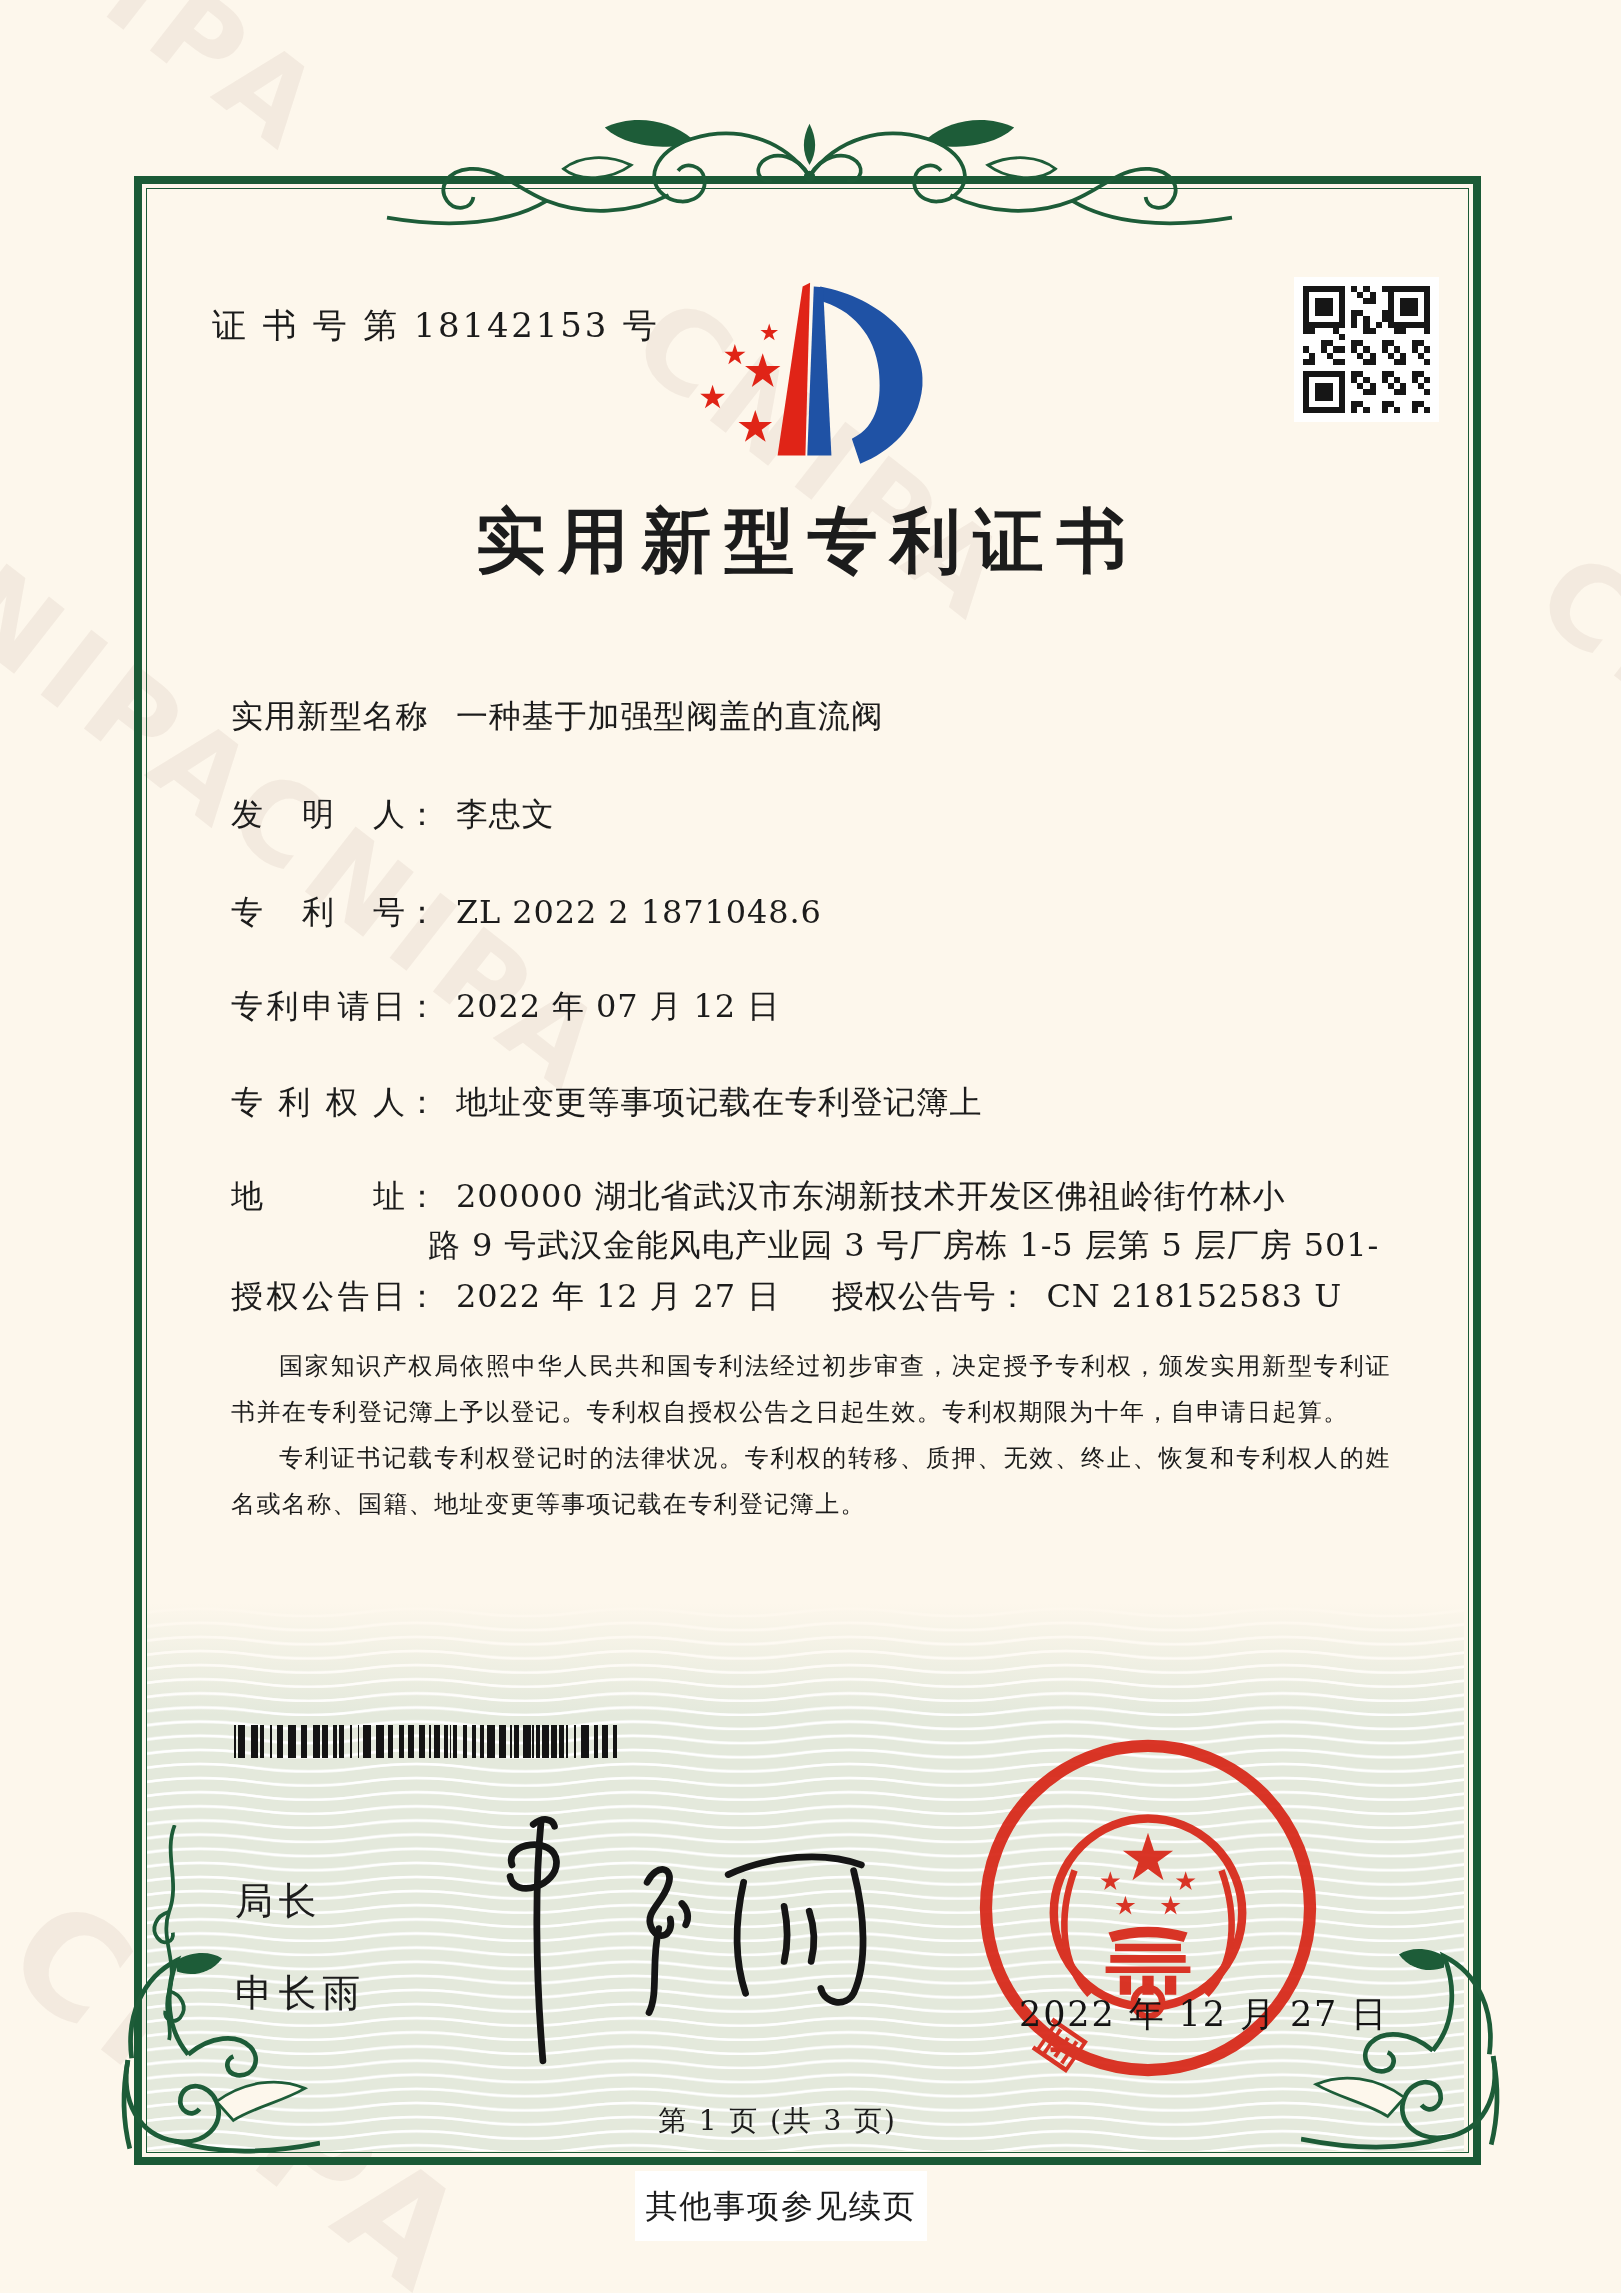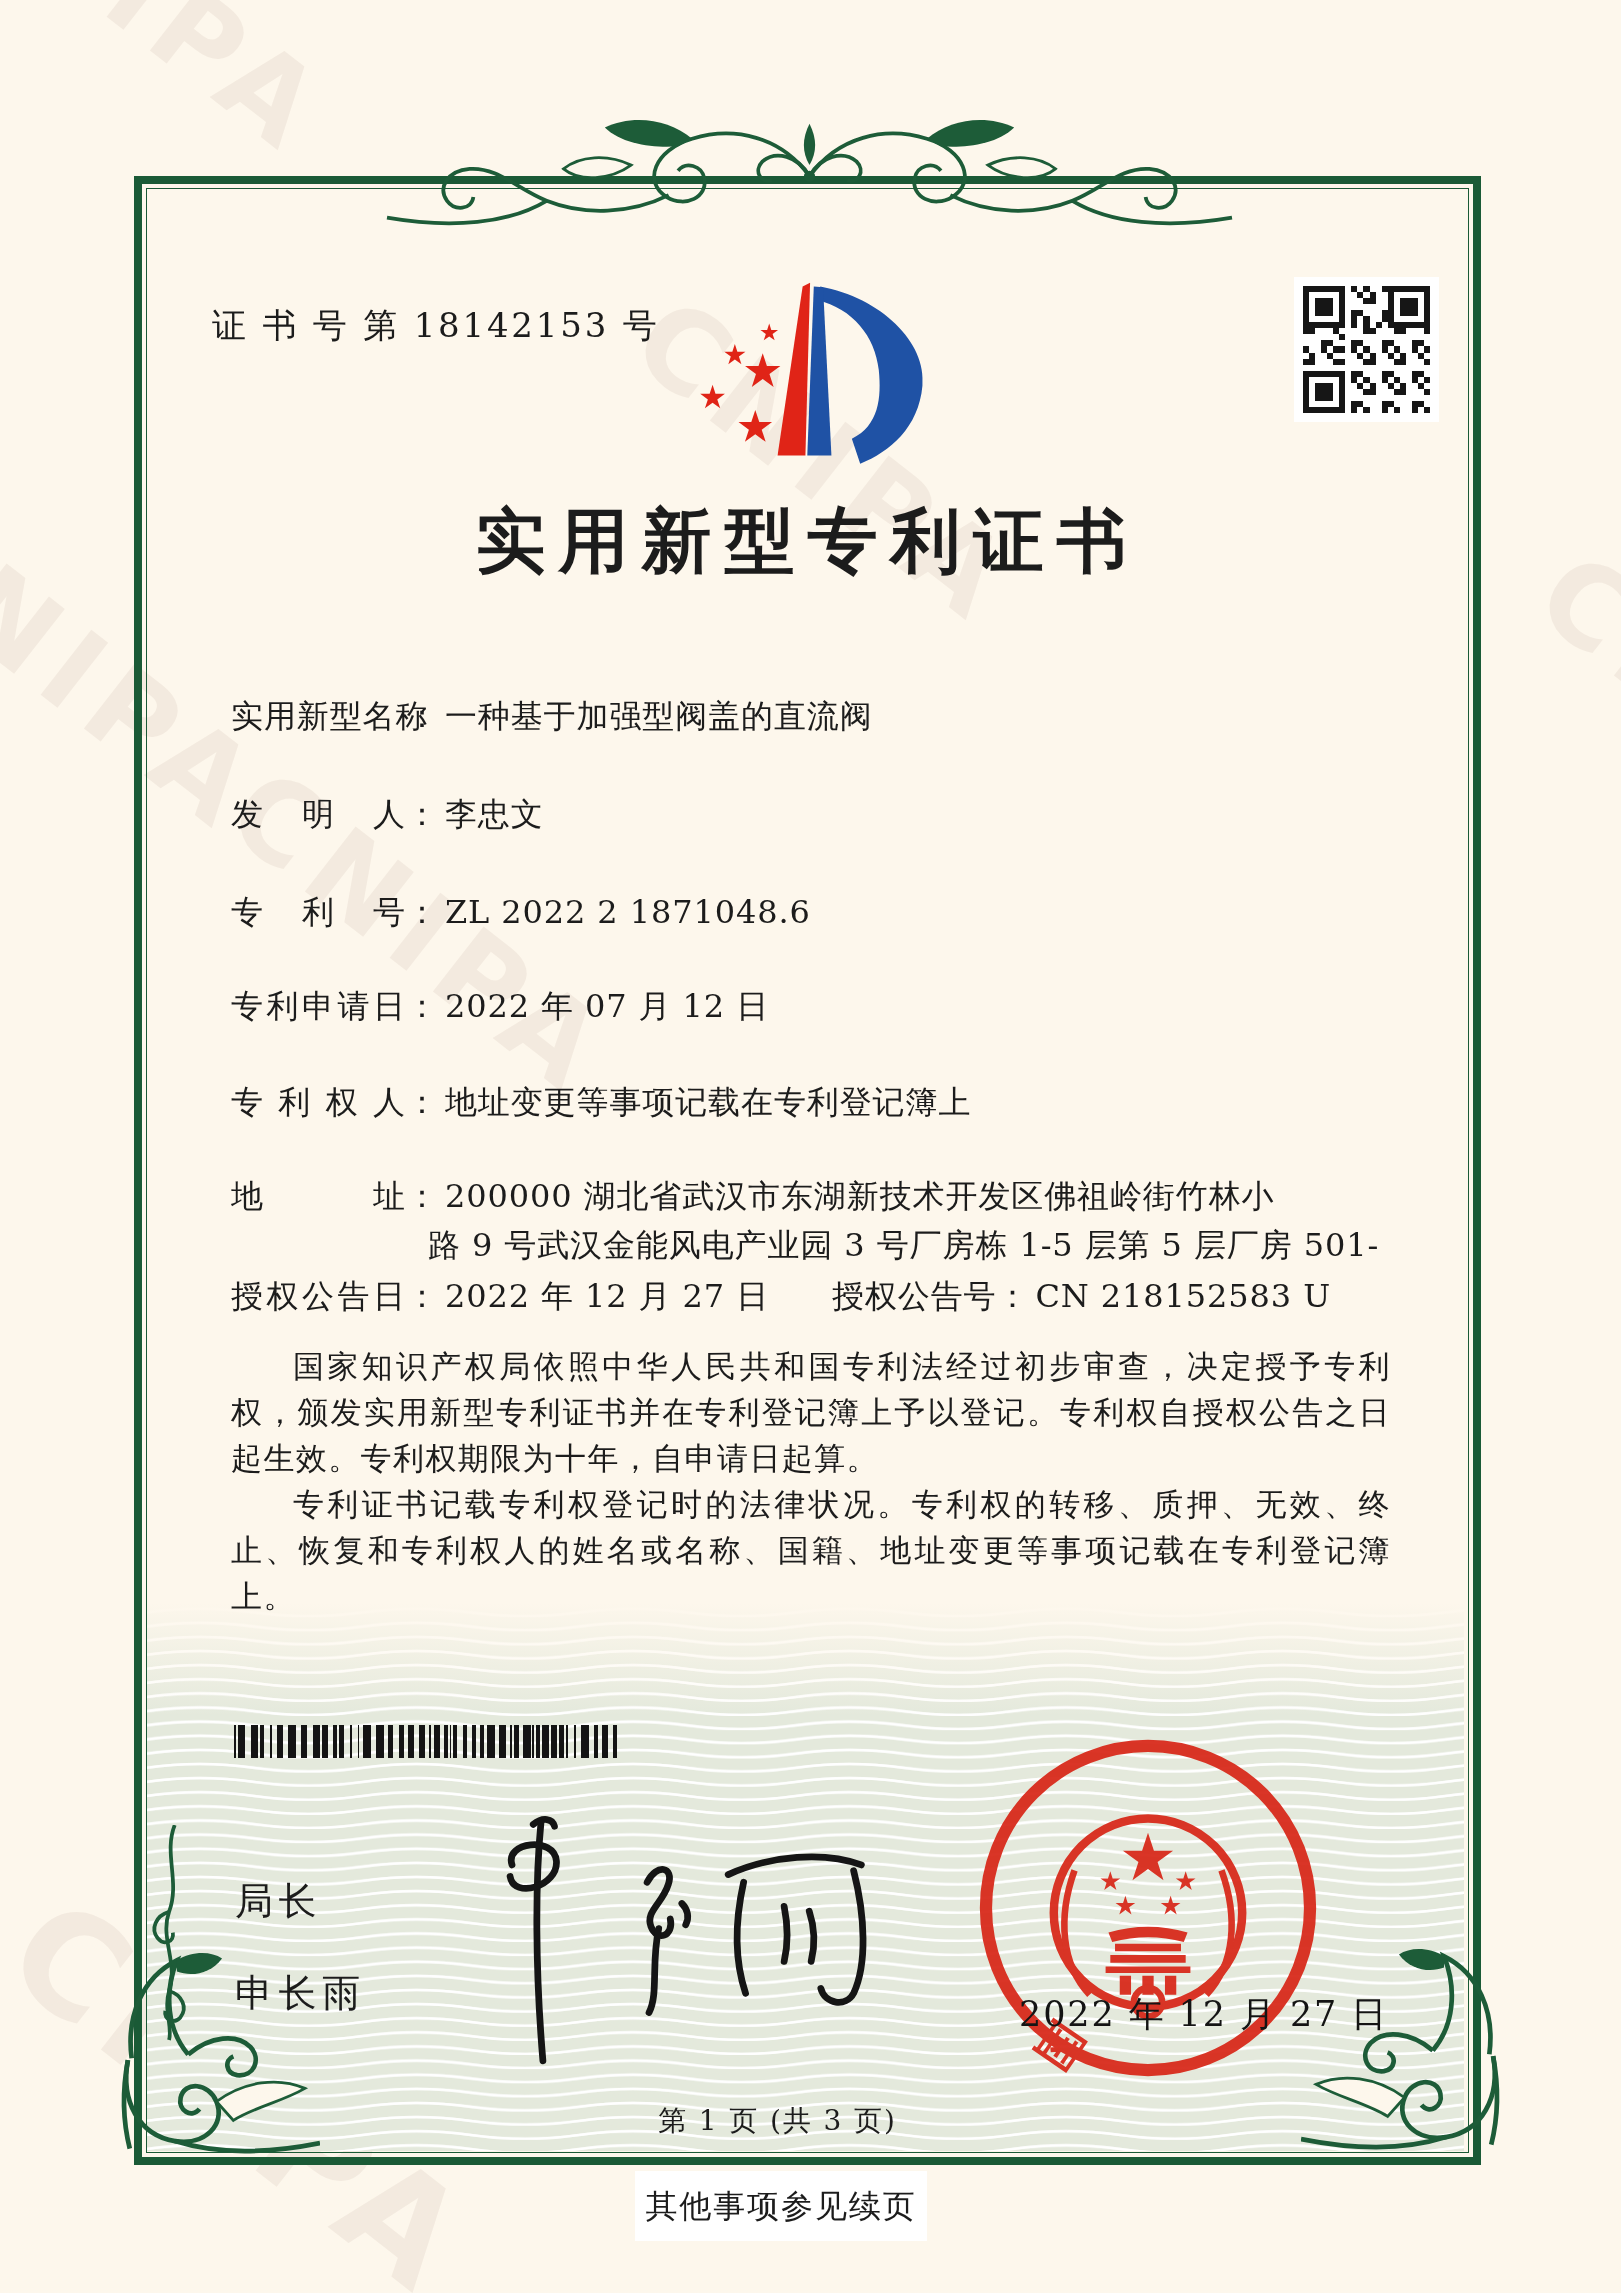--- a/index.html
+++ b/index.html
@@ -24,27 +24,27 @@
   .logo{position:absolute;left:690px;top:279px;z-index:5;}
   .qr{position:absolute;left:1294px;top:277px;width:145px;height:145px;background:#fff;z-index:5;}
   .qr-grid{position:absolute;inset:9.4px;display:grid;grid-template-columns:repeat(21,1fr);grid-template-rows:repeat(21,1fr);}
   .qr-grid b{display:block;}
   .qr-grid b.on{background:#161616;}
   .title{position:absolute;left:134px;top:495px;width:1347px;text-align:center;font-size:70px;
          font-weight:bold;letter-spacing:13px;z-index:5;white-space:nowrap;}
   
   .row{position:absolute;left:231px;font-size:32px;letter-spacing:0.9px;white-space:nowrap;z-index:5;}
   .lbl{display:inline-block;width:175px;text-align:justify;text-align-last:justify;vertical-align:top;}
-  .val{margin-left:6px;}
+  .val{margin-left:17px;}
   .row .pair2{position:absolute;left:601px;top:0;}
   .pair2 .lbl{width:auto;text-align-last:auto;}
   .r-name{top:695px}.r-inv{top:793px}.r-pno{top:891px}.r-fdate{top:985px}
   .r-pat{top:1081px}.r-addr1{top:1175px}.r-addr2{top:1224px;left:428px}.r-grant{top:1275px}
   
-  .legal{position:absolute;left:231px;top:1343px;width:1160px;font-size:31px;line-height:46px;
+  .legal{position:absolute;left:231px;top:1343px;width:1160px;font-size:24px;line-height:46px;
          text-align:justify;letter-spacing:1.4px;z-index:5;}
   .legal p{margin:0;text-indent:2em;}
   
   .barcode{position:absolute;left:234px;top:1725px;width:411px;height:33px;display:flex;
            align-items:stretch;z-index:5;overflow:hidden;}
   .barcode i{flex:none;background:#141414;}
   .barcode i.g{background:transparent;}
   
   .dir{position:absolute;left:235px;font-family:Liberation Sans, sans-serif;
        font-weight:500;font-size:38px;letter-spacing:5.6px;z-index:5;}

